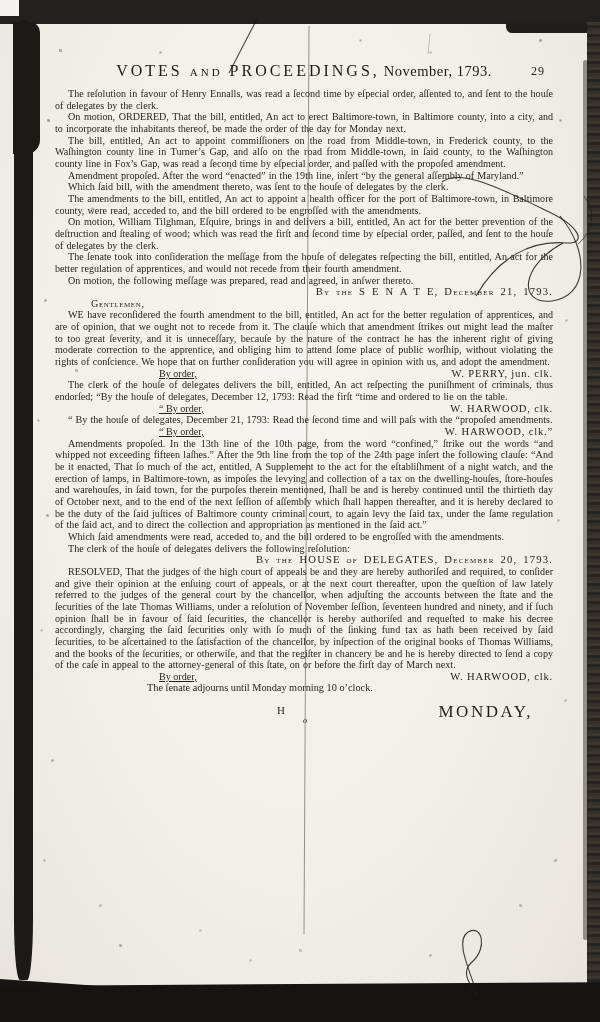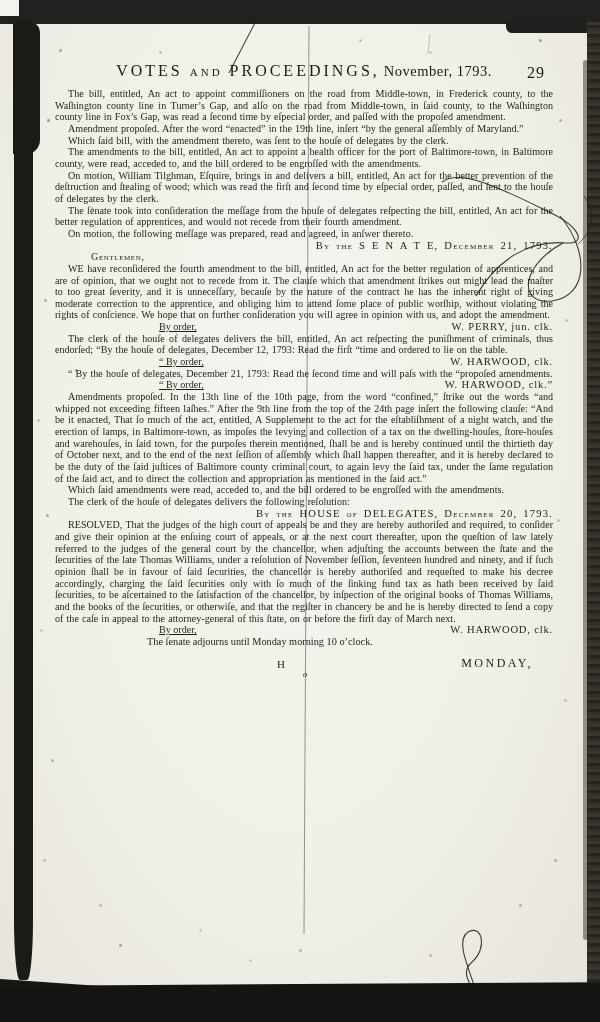--- a/index.html
+++ b/index.html
@@ -38,51 +38,53 @@
   .noise2{box-shadow:
     76px 370px 0 1px rgba(40,36,30,.25), 300px 950px 0 1px rgba(40,36,30,.2),
     520px 905px 0 0.8px rgba(40,36,30,.3), 100px 905px 0 0.8px rgba(40,36,30,.25),
     200px 930px 0 0.6px rgba(40,36,30,.25), 480px 360px 0 0.8px rgba(40,36,30,.2),
     555px 860px 0 0.8px rgba(40,36,30,.3), 60px 50px 0 1px rgba(40,36,30,.3);}
   
   .column{position:absolute;left:55px;top:0;width:498px;padding-top:62px;}
   .header-row{position:relative;text-align:center;margin-bottom:8px;white-space:nowrap;}
   .header-title{font-variant:small-caps;font-size:16px;letter-spacing:3px;color:#1d1a15;}
   .header-date{font-size:14.5px;letter-spacing:0.5px;color:#1d1a15;}
-  .page-number{position:absolute;right:8px;top:2px;font-size:16px;letter-spacing:1px;color:#1d1a15;}
+  .page-number{position:absolute;right:8px;top:2px;font-size:12px;letter-spacing:1px;color:#1d1a15;}
   .par{
     margin:0;font-size:10.1px;line-height:11.65px;text-align:justify;
     text-indent:13px;color:#221f19;word-spacing:0.6px;
   }
   .heading-center{
     margin:0;font-size:10.6px;line-height:11.65px;text-align:right;
     font-variant:small-caps;letter-spacing:1.2px;word-spacing:2px;color:#201d17;
   }
   .salutation{margin:0;font-size:10.1px;line-height:11.65px;font-variant:small-caps;letter-spacing:0.6px;padding-left:36px;}
   .sig-row{display:flex;margin:0;font-size:10.1px;line-height:11.65px;}
   .sig-order{margin-left:104px;text-decoration:underline;}
   .sig-name{margin-left:auto;letter-spacing:0.8px;font-size:10.6px;}
   .adjourn-line{margin:0;padding-left:92px;font-size:10.3px;line-height:12px;}
   .footer-row{position:relative;height:40px;margin-top:8px;}
   .signature-mark{position:absolute;left:222px;top:2px;font-size:11px;letter-spacing:1px;}
   .press-figure{position:absolute;left:248px;top:13px;font-size:8.5px;font-style:italic;}
-  .catchword{position:absolute;right:20px;top:0;font-size:12px;letter-spacing:2.5px;font-variant:small-caps;}
+  .catchword{position:absolute;right:20px;top:0;font-size:17px;letter-spacing:2.5px;font-variant:small-caps;}
 </style>
 </head>
 <body>
 
 <div class="scan">
 
   <div class="column">
     <div class="header-row">
       <span class="header-title">VOTES and PROCEEDINGS,</span>
       <span class="header-date">November, 1793.</span>
       <span class="page-number">29</span>
     </div>
 
+    <p class="par">The reſolution in favour of Henry Ennalls, was read a ſecond time by eſpecial order, aſſented to, and ſent to the houſe of delegates by the clerk.</p>
+    <p class="par">On motion, ORDERED, That the bill, entitled, An act to erect Baltimore-town, in Baltimore county, into a city, and to incorporate the inhabitants thereof, be made the order of the day for Monday next.</p>
     <p class="par">The bill, entitled, An act to appoint commiſſioners on the road from Middle-town, in Frederick county, to the Waſhington county line in Turner’s Gap, and alſo on the road from Middle-town, in ſaid county, to the Waſhington county line in Fox’s Gap, was read a ſecond time by eſpecial order, and paſſed with the propoſed amendment.</p>
     <p class="par">Amendment propoſed.  After the word “enacted” in the 19th line, inſert “by the general aſſembly of Maryland.”</p>
     <p class="par">Which ſaid bill, with the amendment thereto, was ſent to the houſe of delegates by the clerk.</p>
     <p class="par">The amendments to the bill, entitled, An act to appoint a health officer for the port of Baltimore-town, in Baltimore county, were read, acceded to, and the bill ordered to be engroſſed with the amendments.</p>
     <p class="par">On motion, William Tilghman, Eſquire, brings in and delivers a bill, entitled, An act for the better prevention of the deſtruction and ſtealing of wood; which was read the firſt and ſecond time by eſpecial order, paſſed, and ſent to the houſe of delegates by the clerk.</p>
     <p class="par">The ſenate took into conſideration the meſſage from the houſe of delegates reſpecting the bill, entitled, An act for the better regulation of apprentices, and would not recede from their fourth amendment.</p>
     <p class="par">On motion, the following meſſage was prepared, read and agreed, in anſwer thereto.</p>
 
     <p class="heading-center">By the S E N A T E, December 21, 1793.</p>
     <p class="salutation">Gentlemen,</p>

